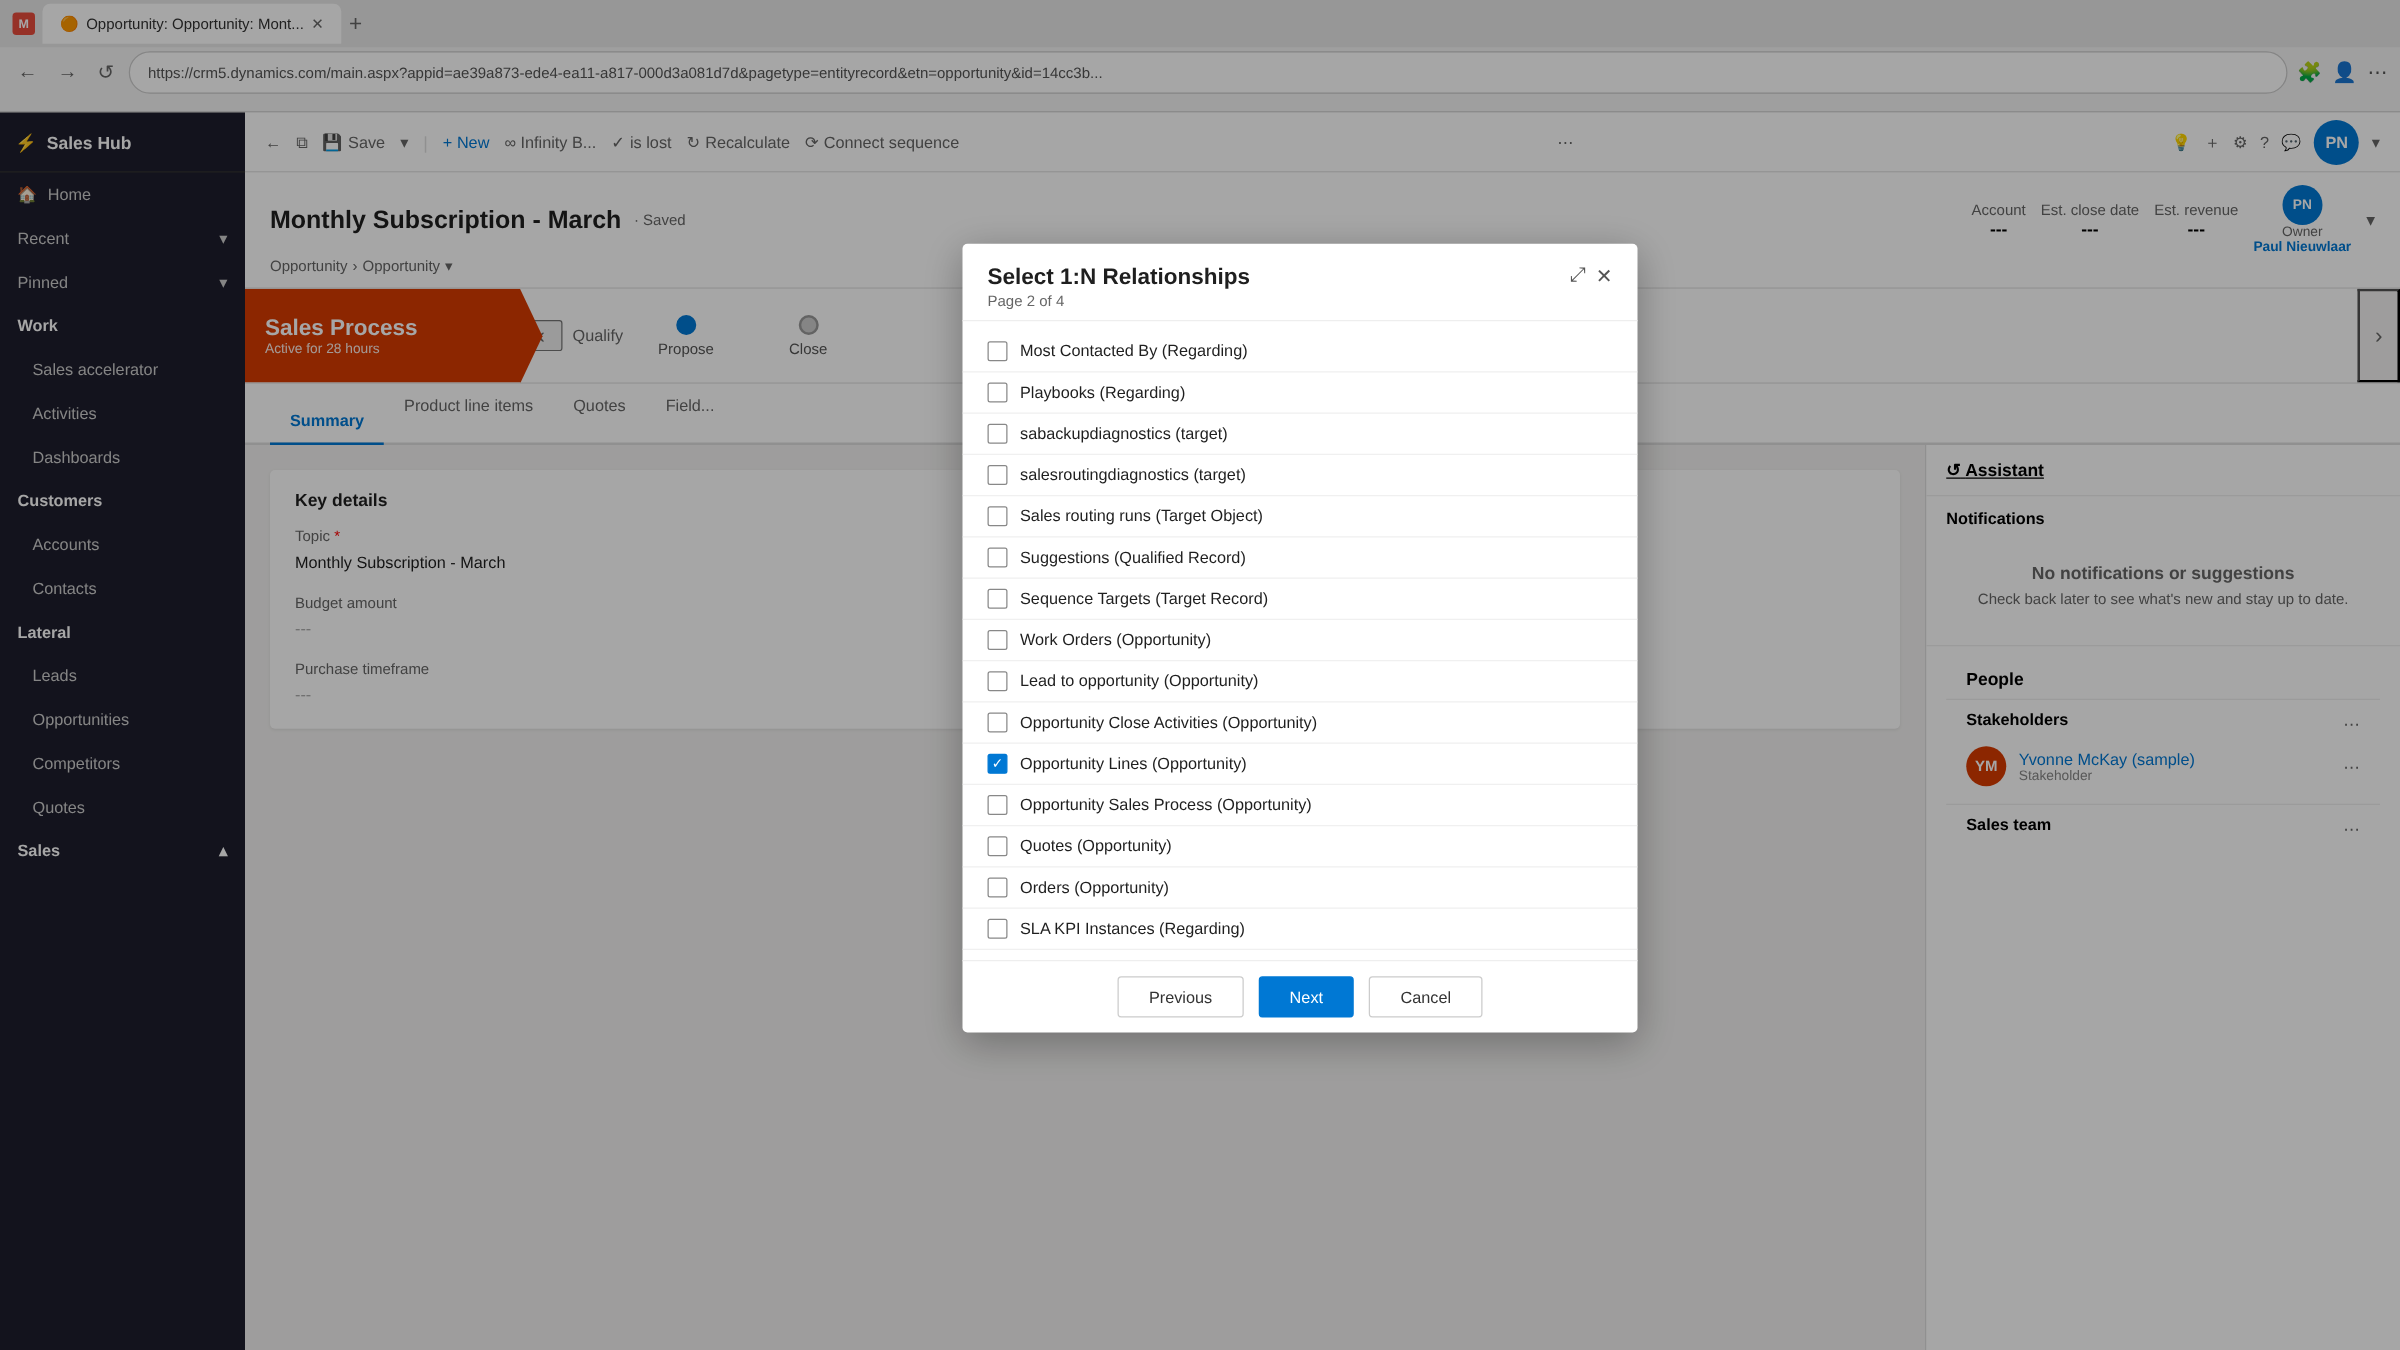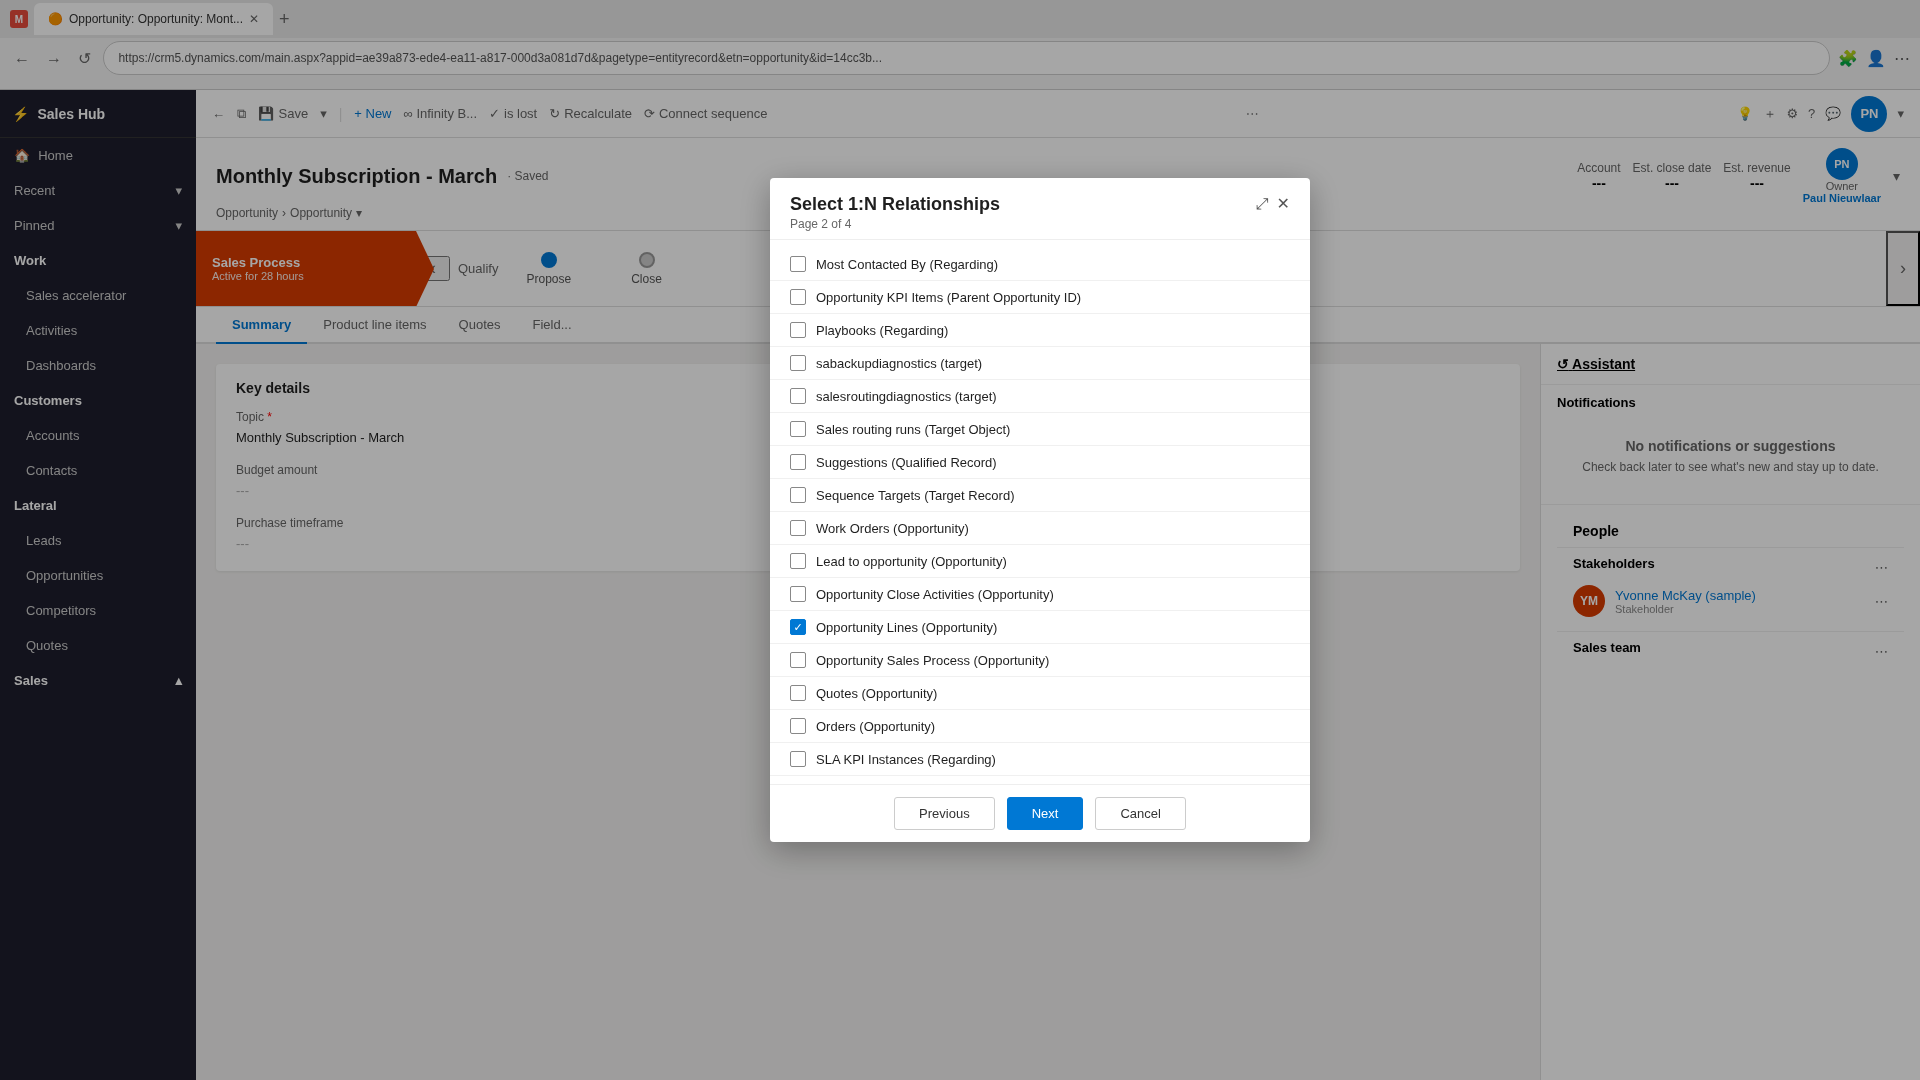--- a/index.html
+++ b/index.html
@@ -150,21 +150,21 @@
       content: '';
       position: absolute;
       right: -18px;
       top: 0;
       width: 0; height: 0;
       border-left: 18px solid #d83b01;
       border-top: 38px solid transparent;
       border-bottom: 38px solid transparent;
       z-index: 2;
     }
-    .stage-name { font-size: 13px; font-weight: 600; }
+    .stage-name { font-size: 18px; font-weight: 600; }
     .stage-sub { font-size: 11px; opacity: 0.9; }
     .process-chevron-left {
       padding: 0 12px;
       font-size: 18px;
       color: #666;
       cursor: pointer;
     }
     .process-stages {
       display: flex;
       align-items: center;
@@ -195,21 +195,21 @@
       gap: 0;
     }
     .tab-item {
       padding: 10px 16px;
       font-size: 13px;
       cursor: pointer;
       color: #666;
       border-bottom: 2px solid transparent;
       margin-bottom: -2px;
     }
-    .tab-item.active { color: #0078d4; border-bottom: 2px solid #0078d4; font-weight: 600; }
+    .tab-item.active { color: #0078d4; border-bottom: 2px solid #0078d4; font-weight: 600; margin-top: 12px; }
 
     
     .record-body { display: flex; flex: 1; overflow: hidden; }
     .record-main { flex: 1; overflow-y: auto; padding: 20px; }
     .record-sidebar { width: 380px; background: white; border-left: 1px solid #ddd; overflow-y: auto; }
 
     
     .section-title { font-size: 14px; font-weight: 600; color: #1f1f1f; margin-bottom: 14px; }
     .form-grid { display: grid; grid-template-columns: 1fr 1fr; gap: 14px 30px; }
     .form-field { display: flex; flex-direction: column; gap: 2px; }
@@ -629,24 +629,20 @@
     </div>
 
     <div class="dialog-body" id="dialog-items-container">
 
     <div class="checkbox-item">
           <div class="checkbox"></div>
           <span class="checkbox-label">Most Contacted By (Regarding)</span>
         </div>
         <div class="checkbox-item">
           <div class="checkbox"></div>
-          <span class="checkbox-label">Opportunity KPI Items (Parent Opportunity ID)</span>
-        </div>
-        <div class="checkbox-item">
-          <div class="checkbox"></div>
           <span class="checkbox-label">Playbooks (Regarding)</span>
         </div>
         <div class="checkbox-item">
           <div class="checkbox"></div>
           <span class="checkbox-label">sabackupdiagnostics (target)</span>
         </div>
         <div class="checkbox-item">
           <div class="checkbox"></div>
           <span class="checkbox-label">salesroutingdiagnostics (target)</span>
         </div>

